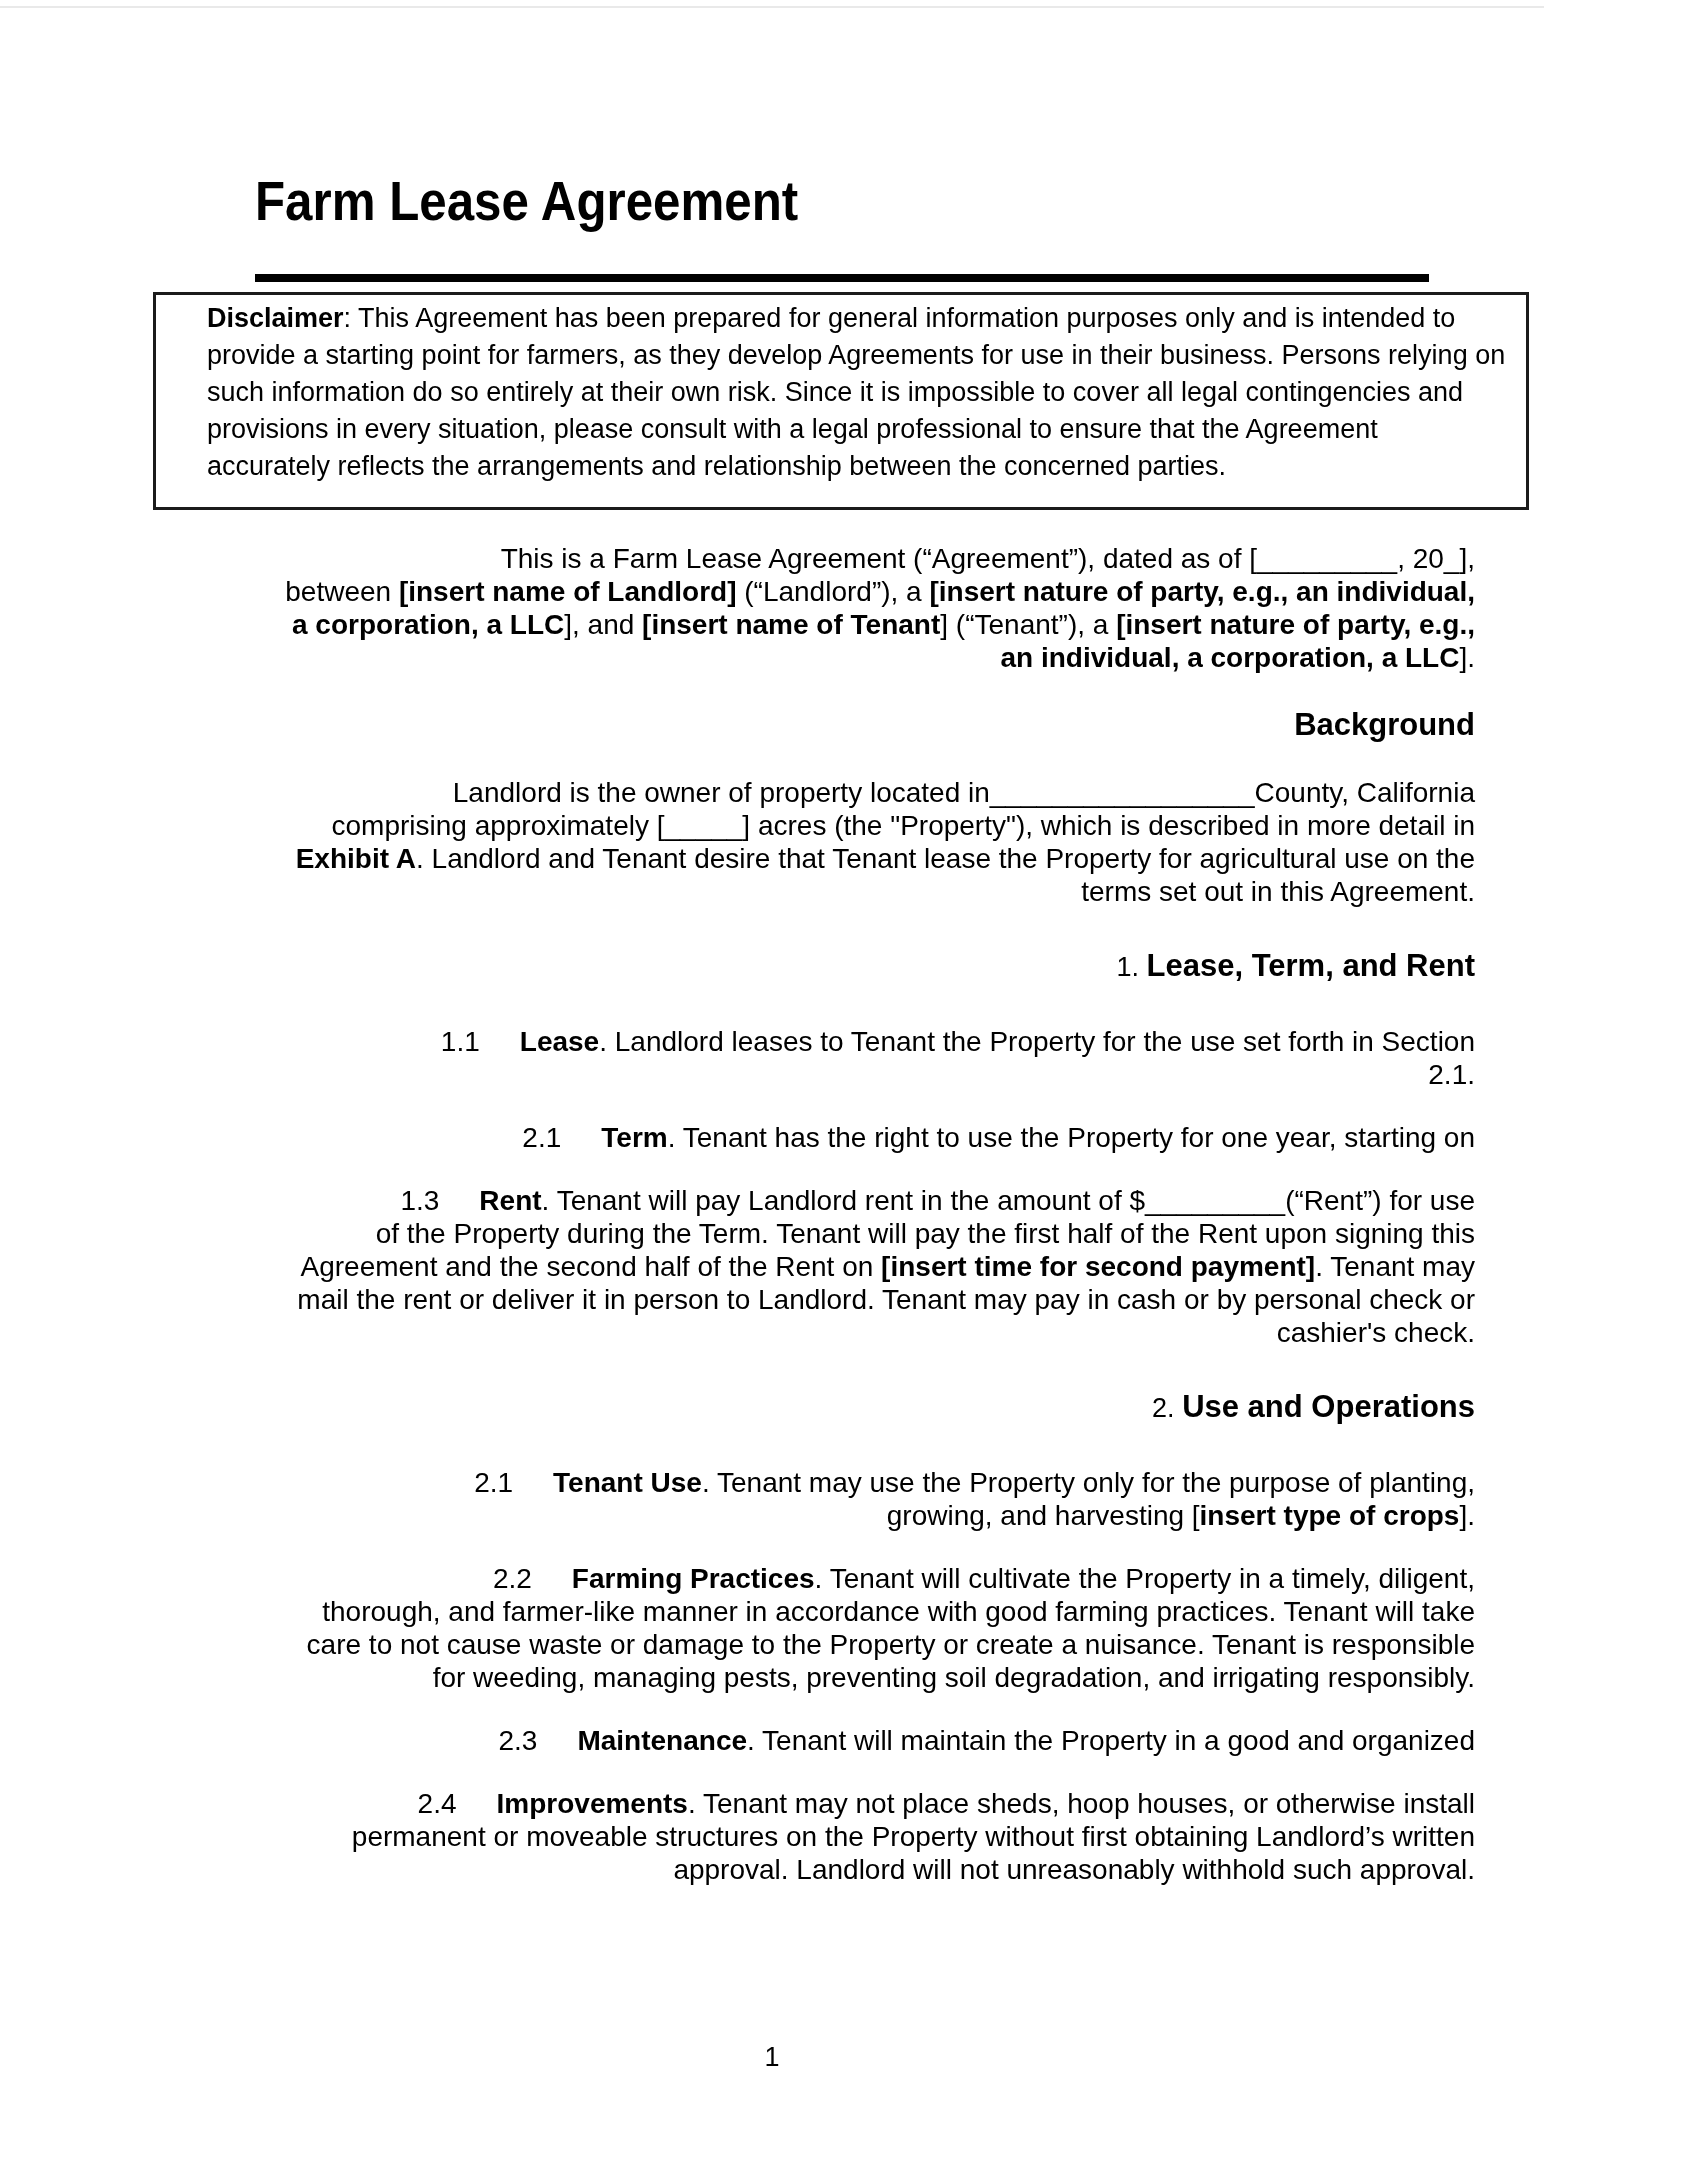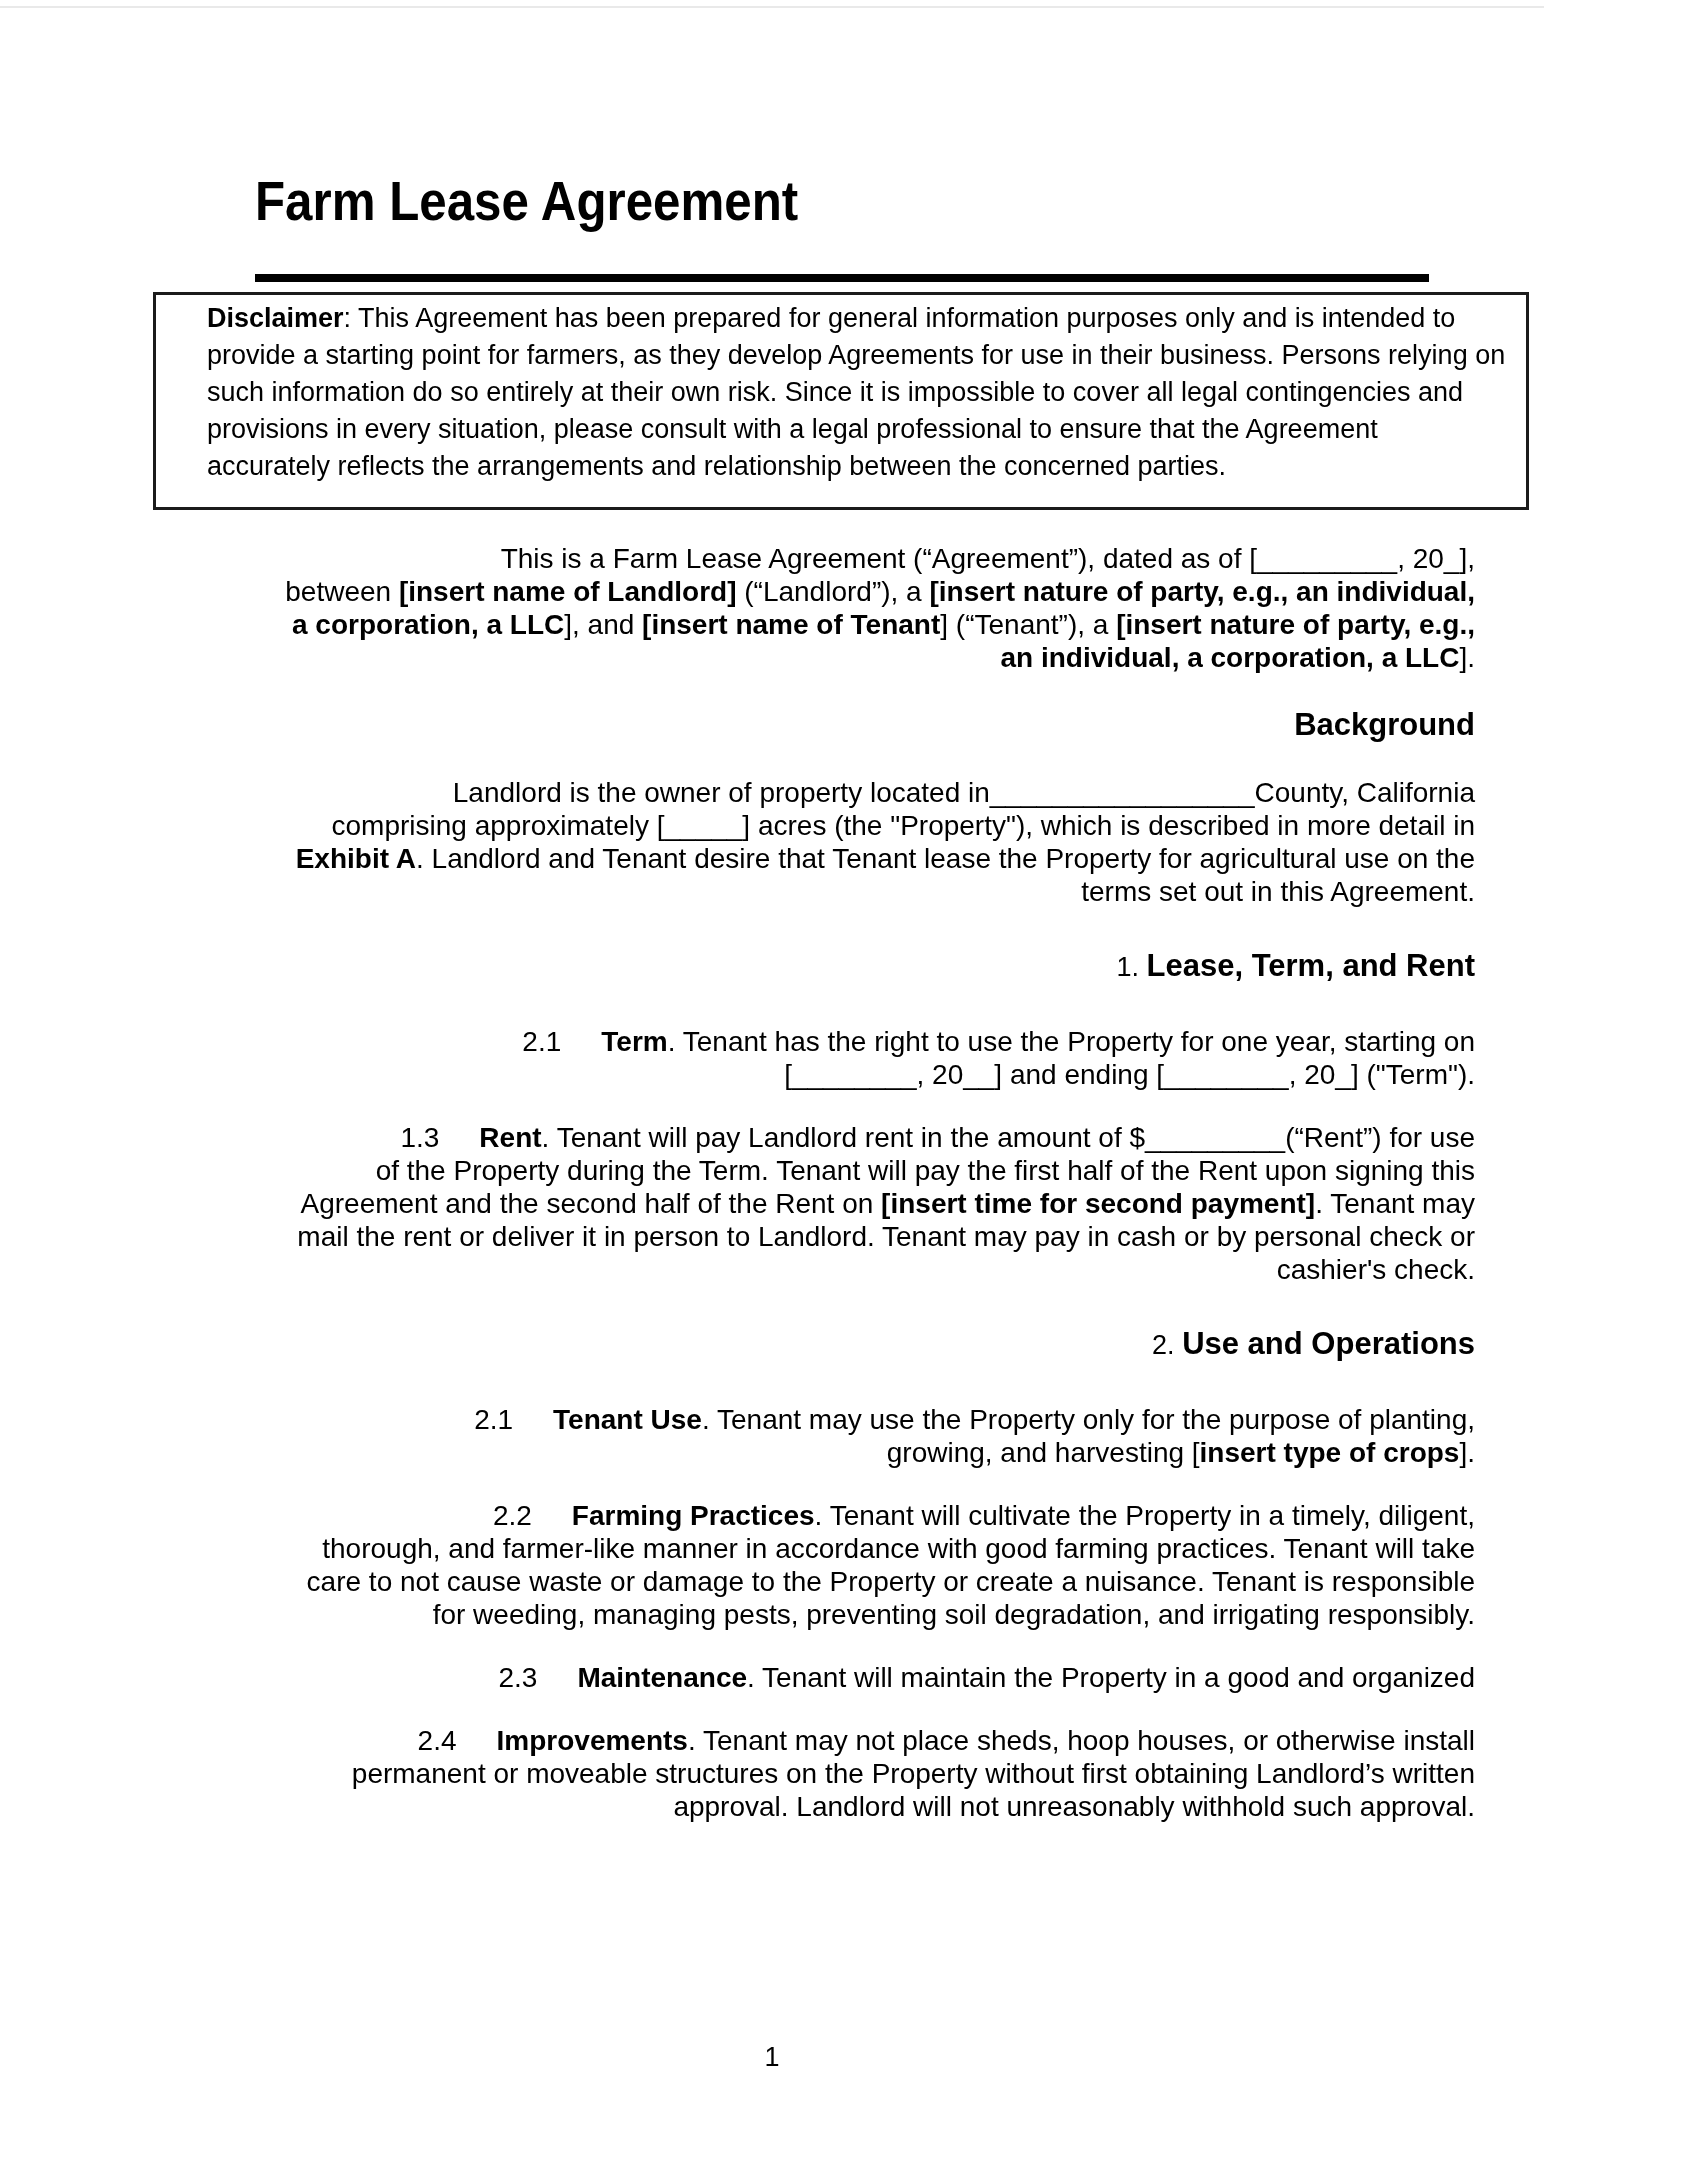--- a/index.html
+++ b/index.html
@@ -56,21 +56,22 @@
 <div class="page">
   <div class="top-edge"></div>
   <h1 class="doc-title">Farm Lease Agreement</h1>
   <div class="rule"></div>
   <div class="disclaimer"><span class="b">Disclaimer</span><span>: This Agreement has been prepared for general information purposes only and is intended to</span><br><span>provide a starting point for farmers, as they develop Agreements for use in their business. Persons relying on</span><br><span>such information do so entirely at their own risk. Since it is impossible to cover all legal contingencies and</span><br><span>provisions in every situation, please consult with a legal professional to ensure that the Agreement</span><br><span>accurately reflects the arrangements and relationship between the concerned parties.</span></div>
   <div class="content">
       <p class="para"><span>This is a Farm Lease Agreement (“Agreement”), dated as of [_________, 20_],</span><br><span>between </span><span class="b">[insert name of Landlord]</span><span> (“Landlord”), a </span><span class="b">[insert nature of party, e.g., an individual,</span><br><span class="b">a corporation, a LLC</span><span>], and </span><span class="b">[insert name of Tenant</span><span>] (“Tenant”), a </span><span class="b">[insert nature of party, e.g.,</span><br><span class="b">an individual, a corporation, a LLC</span><span>].</span></p>
       <p class="heading"><span class="b">Background</span></p>
       <p class="para"><span>Landlord is the owner of property located in_________________County, California</span><br><span>comprising approximately [_____] acres (the "Property"), which is described in more detail in</span><br><span class="b">Exhibit A</span><span>. Landlord and Tenant desire that Tenant lease the Property for agricultural use on the</span><br><span>terms set out in this Agreement.</span></p>
       <p class="num-heading"><span>1.</span> <span class="ht">Lease, Term, and Rent</span></p>
-      <p class="para"><span>2.1</span><span class="tab"></span><span class="b">Term</span><span>. Tenant has the right to use the Property for one year, starting on</span><br><span>[________, 20__] and ending [________, 20_] ("Term").</span></p>
+      <p class="para"><span>1.1</span><span class="tab"></span><span class="b">Lease</span><span>. Landlord leases to Tenant the Property for the use set forth in Section</span><br><span>2.1.</span></p>
+      <p class="para"><span>2.1</span><span class="tab"></span><span class="b">Term</span><span>. Tenant has the right to use the Property for one year, starting on</span><br></p>
       <p class="para"><span>1.3</span><span class="tab"></span><span class="b">Rent</span><span>. Tenant will pay Landlord rent in the amount of $_________(“Rent”) for use</span><br><span>of the Property during the Term. Tenant will pay the first half of the Rent upon signing this</span><br><span>Agreement and the second half of the Rent on </span><span class="b">[insert time for second payment]</span><span>. Tenant may</span><br><span>mail the rent or deliver it in person to Landlord. Tenant may pay in cash or by personal check or</span><br><span>cashier's check.</span></p>
       <p class="num-heading"><span>2.</span> <span class="ht">Use and Operations</span></p>
       <p class="para"><span>2.1</span><span class="tab"></span><span class="b">Tenant Use</span><span>. Tenant may use the Property only for the purpose of planting,</span><br><span>growing, and harvesting [</span><span class="b">insert type of crops</span><span>].</span></p>
       <p class="para"><span>2.2</span><span class="tab"></span><span class="b">Farming Practices</span><span>. Tenant will cultivate the Property in a timely, diligent,</span><br><span>thorough, and farmer-like manner in accordance with good farming practices. Tenant will take</span><br><span>care to not cause waste or damage to the Property or create a nuisance. Tenant is responsible</span><br><span>for weeding, managing pests, preventing soil degradation, and irrigating responsibly.</span></p>
       <p class="para"><span>2.3</span><span class="tab"></span><span class="b">Maintenance</span><span>. Tenant will maintain the Property in a good and organized</span><br></p>
       <p class="para"><span>2.4</span><span class="tab"></span><span class="b">Improvements</span><span>. Tenant may not place sheds, hoop houses, or otherwise install</span><br><span>permanent or moveable structures on the Property without first obtaining Landlord’s written</span><br><span>approval. Landlord will not unreasonably withhold such approval.</span></p>
     </div>
   <div class="footer">
     <span>1</span>
   </div>

